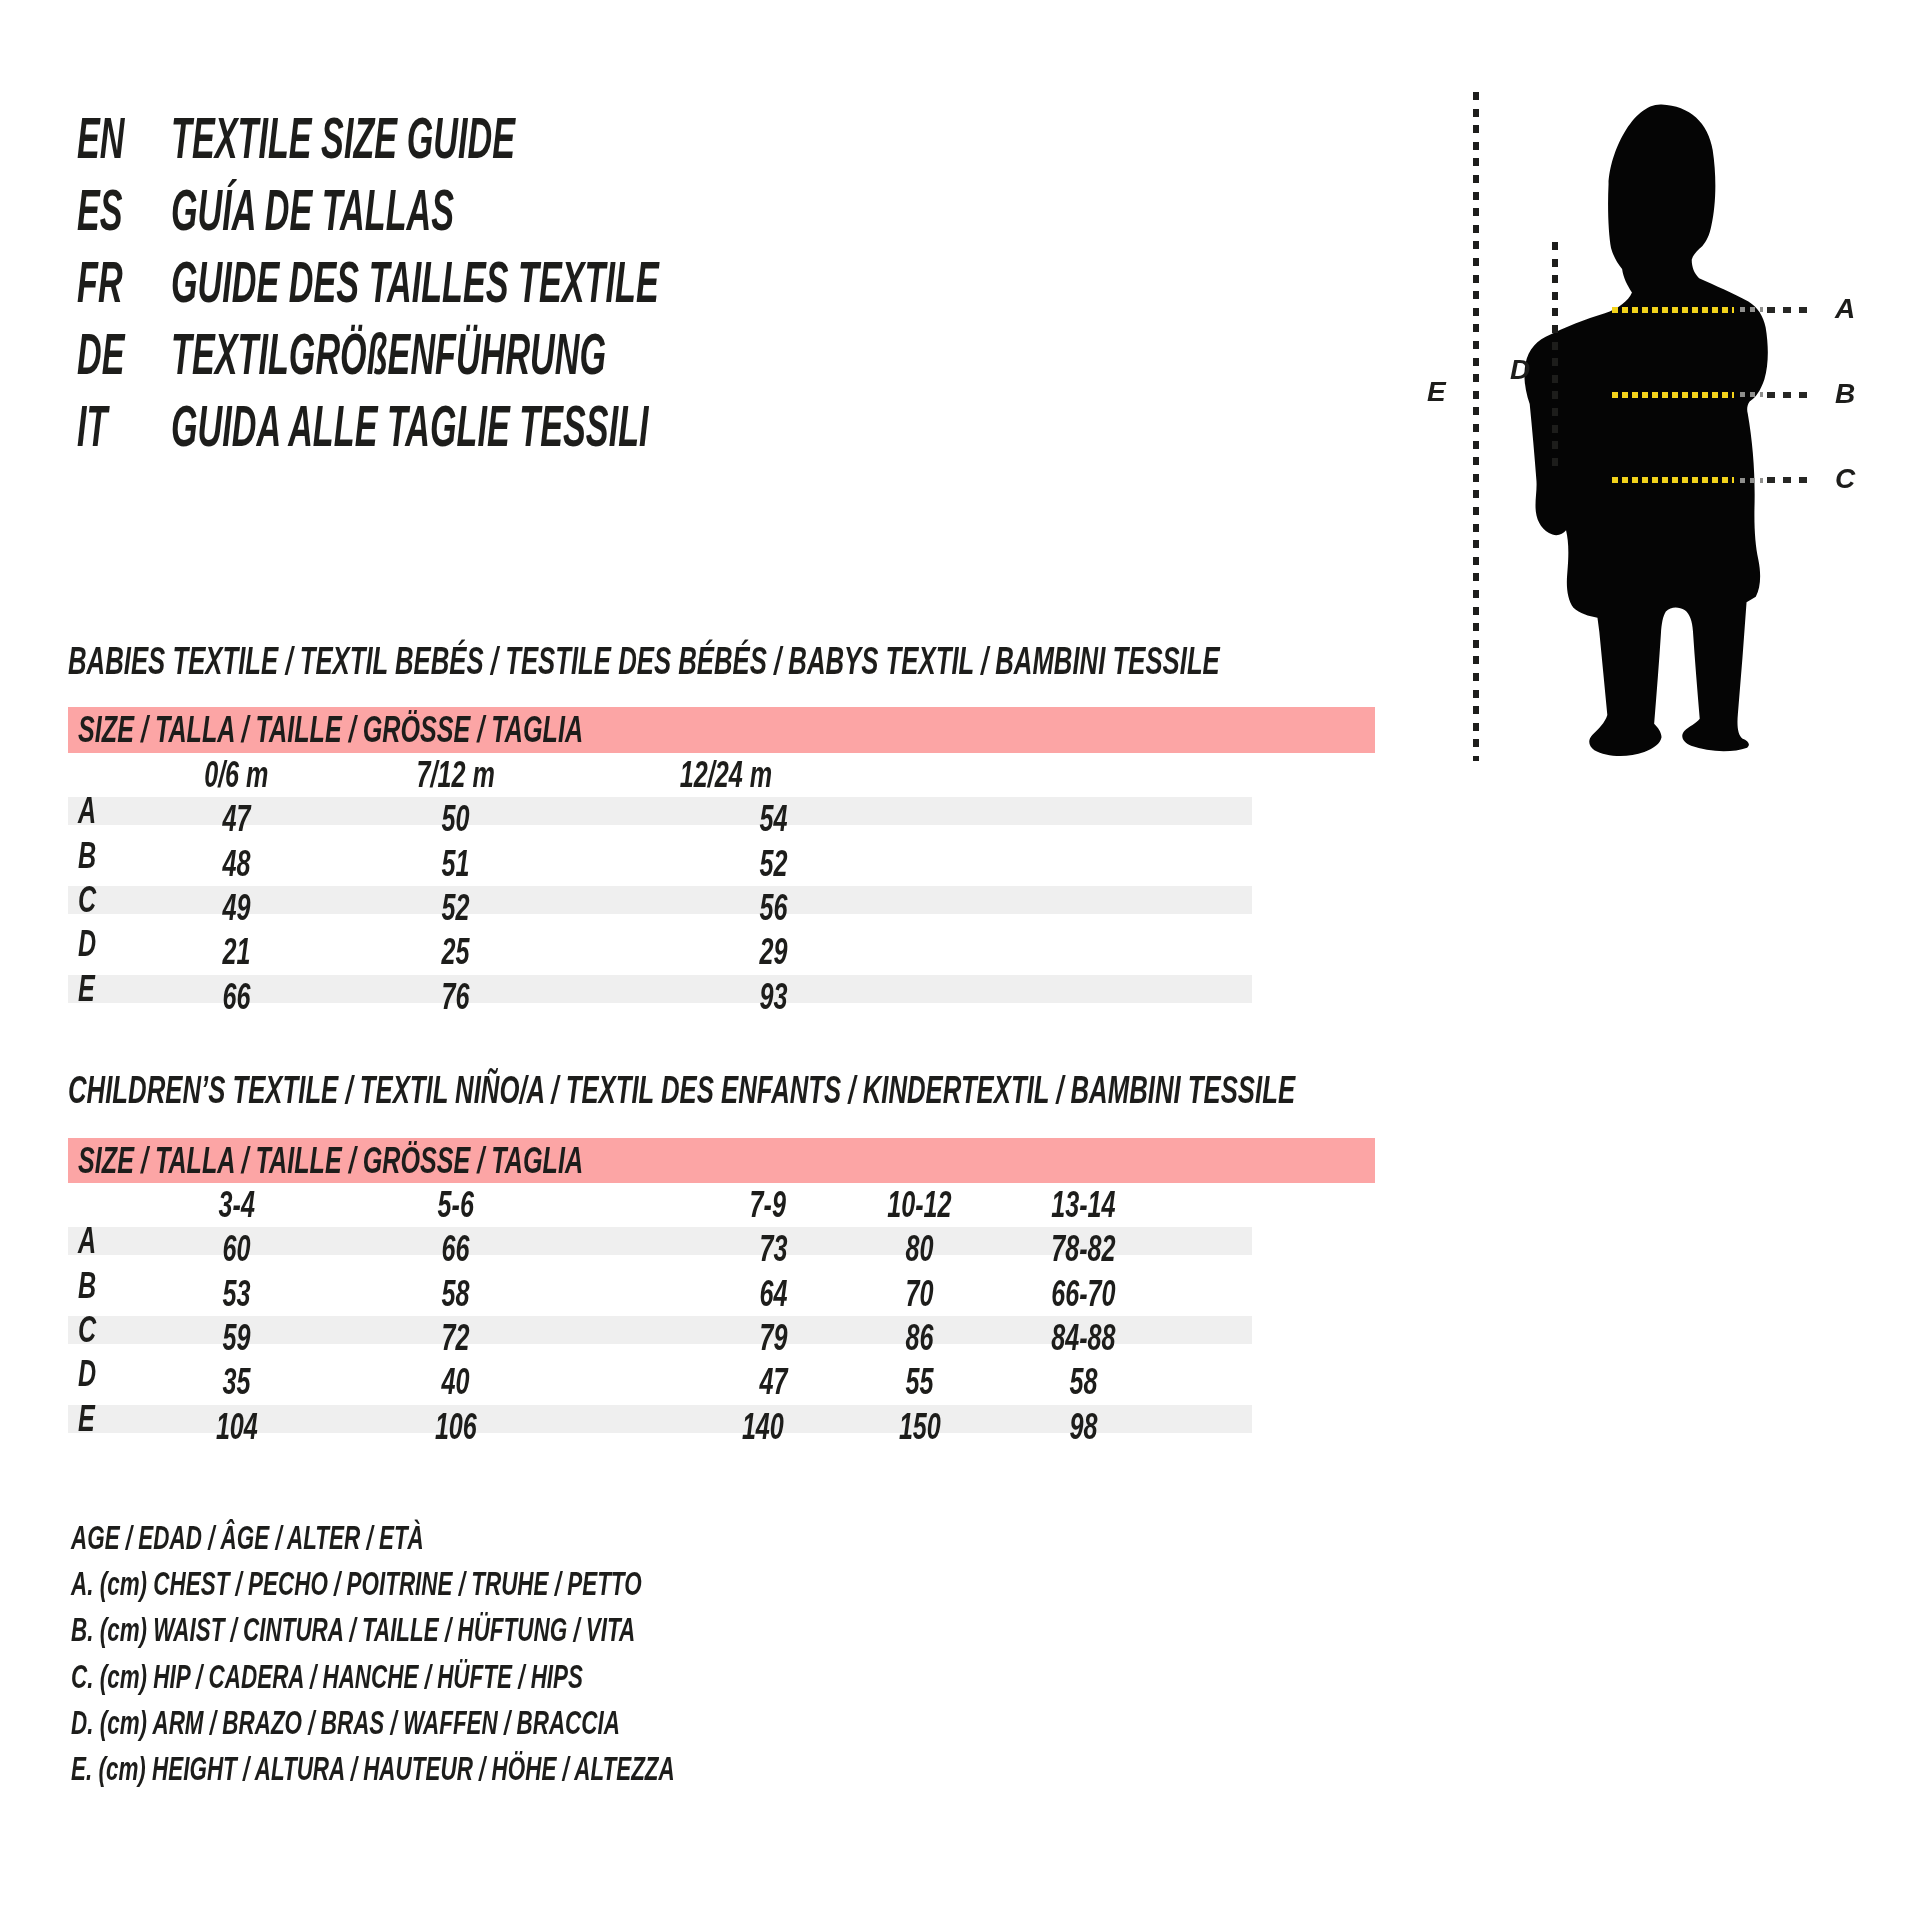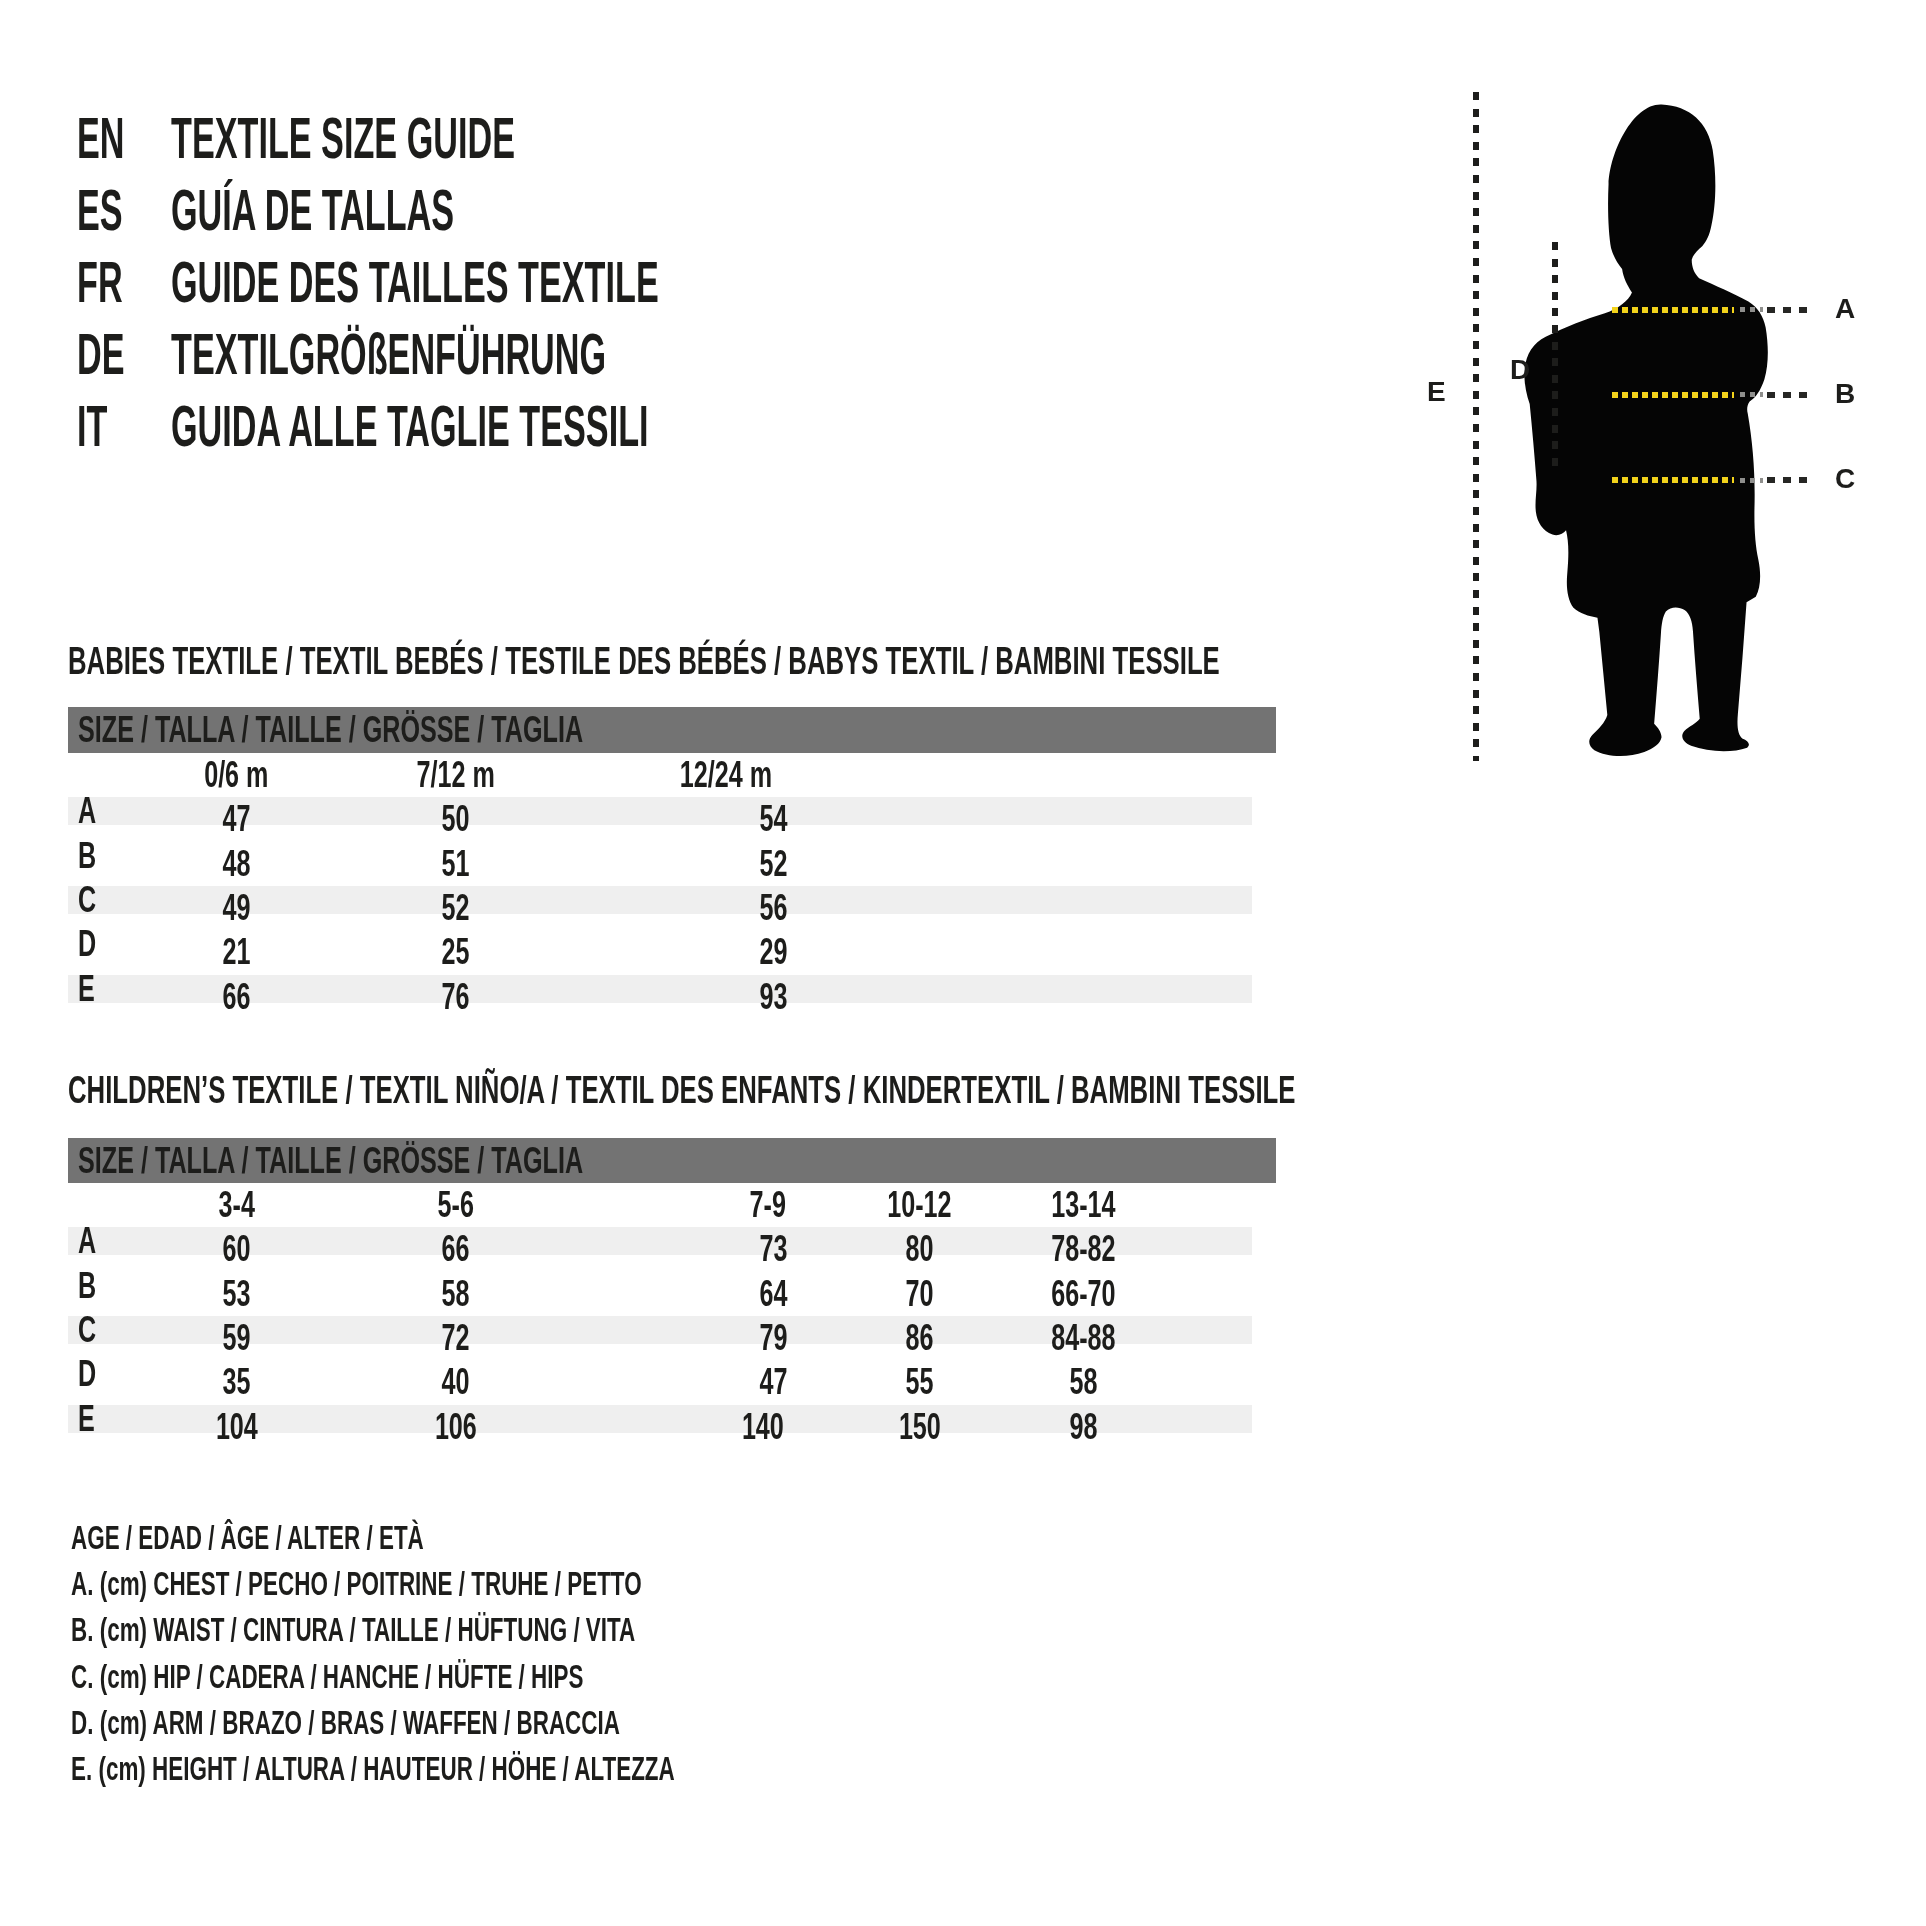--- a/index.html
+++ b/index.html
@@ -1,34 +1,34 @@
 <!DOCTYPE html>
 <html style="font-size:10px"><head>
 <meta charset="utf-8">
 <style>
   html,body{margin:0;padding:0;background:#fff;}
   .canvas{
     position:relative;width:1926px;height:1926px;background:#ffffff;overflow:hidden;
-    font-family:"Liberation Sans", sans-serif;color:#1d1d1b;
+    font-family:"Liberation Sans", sans-serif;color:#1d1d1b;font-style:italic;
   }
   
   .cline{
     position:absolute;white-space:nowrap;font-weight:700;
     transform-origin:0 50%;transform:translateY(-50%) scaleX(.66);
   }
   .lang-code,.lang-title{
     position:absolute;white-space:nowrap;font-weight:700;font-size:57px;
     transform-origin:0 50%;transform:translateY(-50%) scaleX(.60);
   }
   .lang-code{left:77px;}
   .lang-title{left:171px;}
   .sec-heading{font-size:39px;left:68px;}
   .legend-line{font-size:33px;left:71px;transform:translateY(-50%) scaleX(.68);}
   
-  .tbar{position:absolute;left:68px;width:1208px;background:#737373;}
+  .tbar{position:absolute;left:68px;width:1307px;background:#fca5a5;}
   .tbar > span{
     position:absolute;left:10px;top:50%;white-space:nowrap;font-weight:700;font-size:37px;
     transform-origin:0 50%;transform:translateY(-50%) scaleX(.68);
   }
   .trow{position:absolute;left:68px;width:1184px;height:28px;line-height:44px;}
   .stripe{background:#efefef;}
   .rlabel{
     position:absolute;left:10px;top:50%;font-weight:700;font-size:37px;line-height:normal;
     transform-origin:0 50%;transform:translateY(-50%) scaleX(.68);
   }

